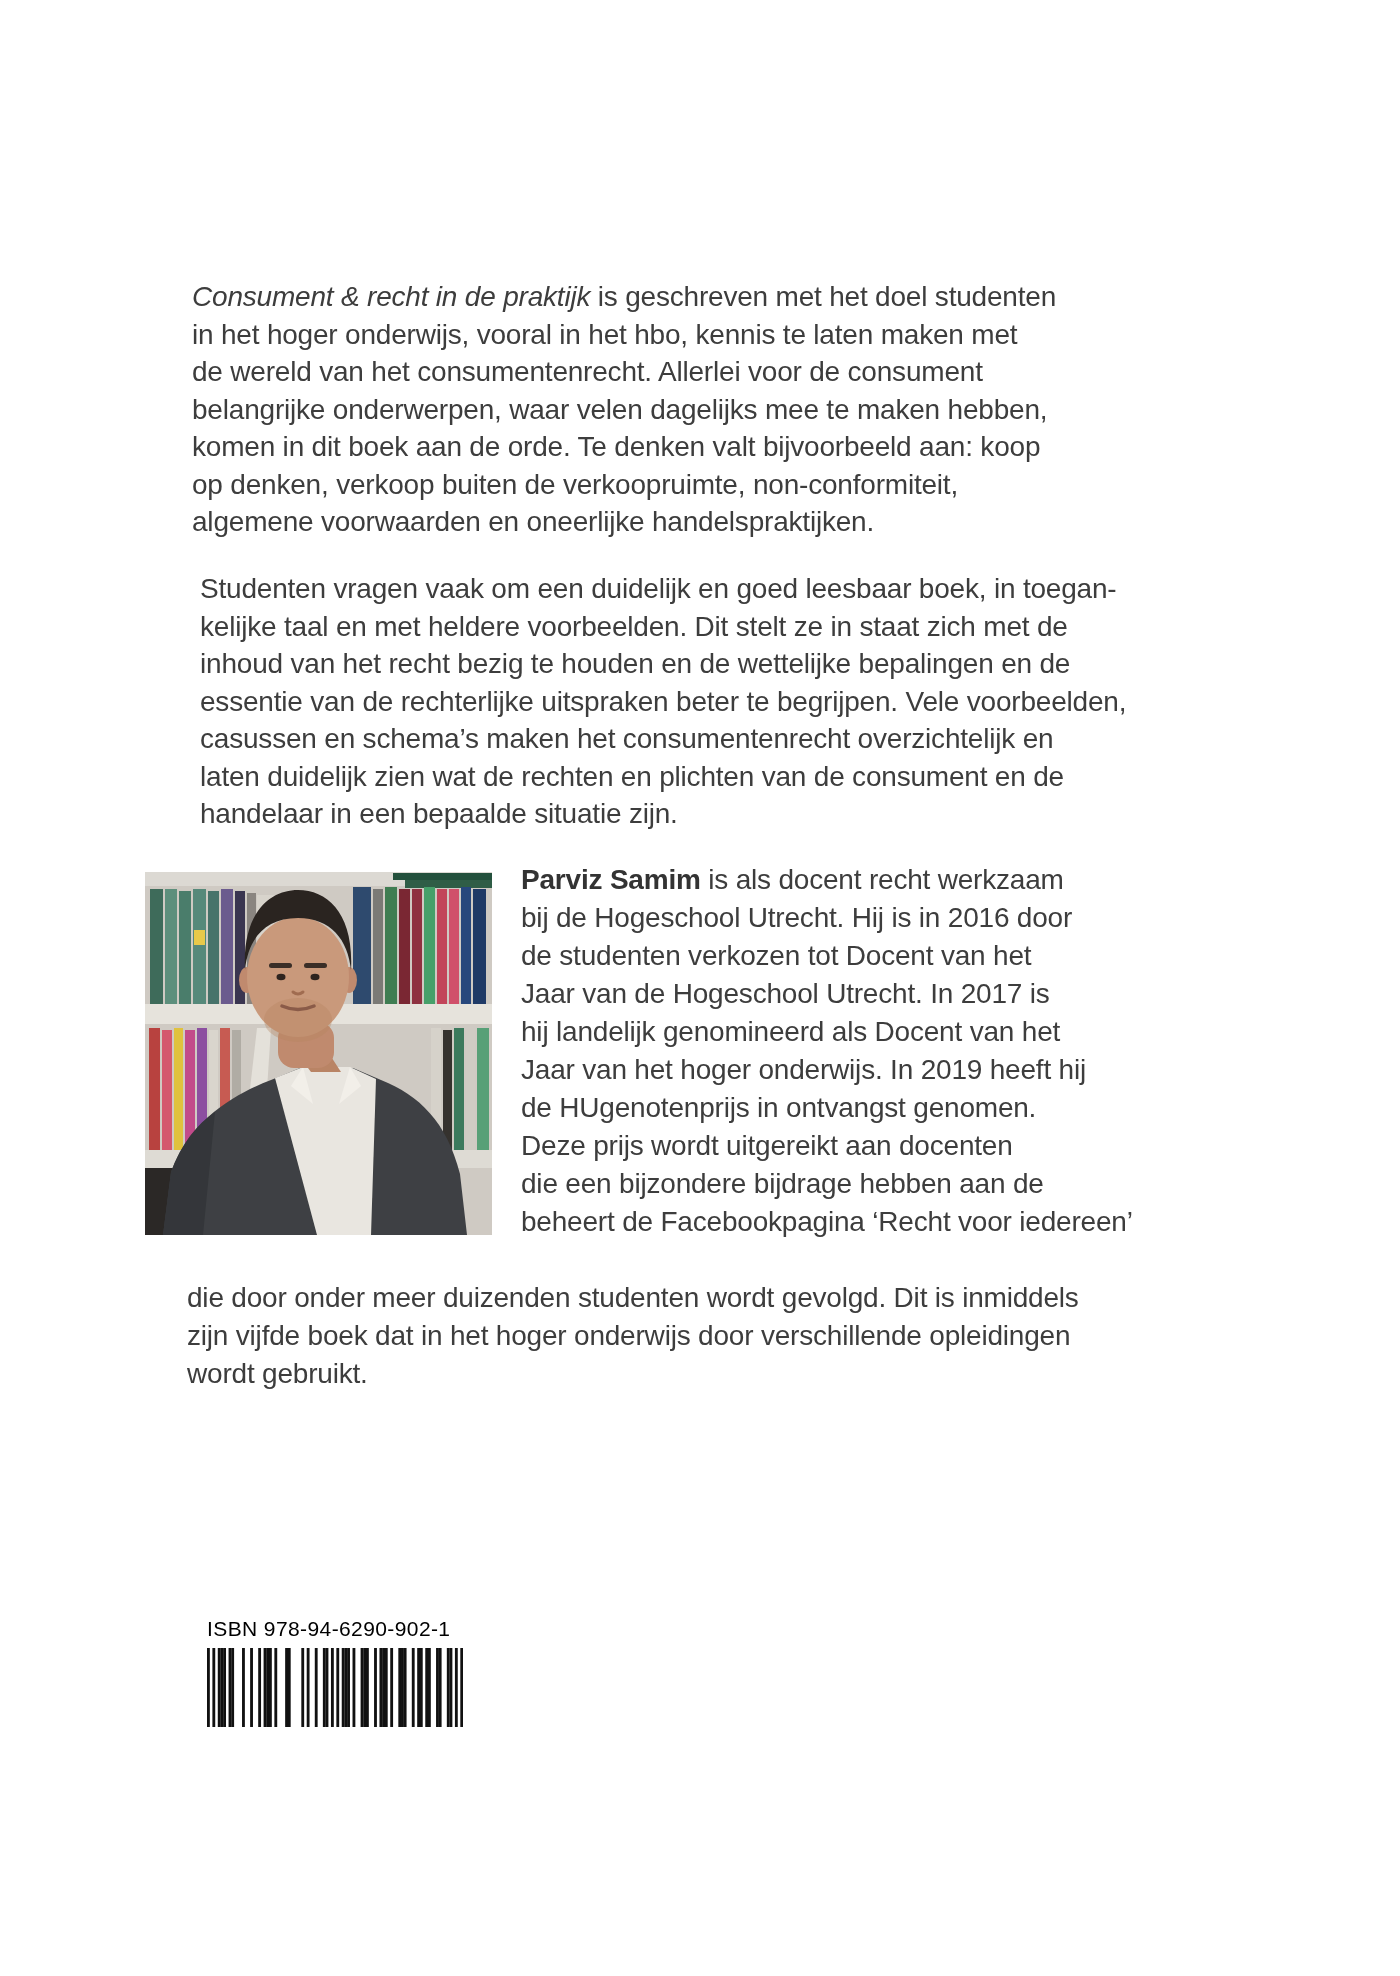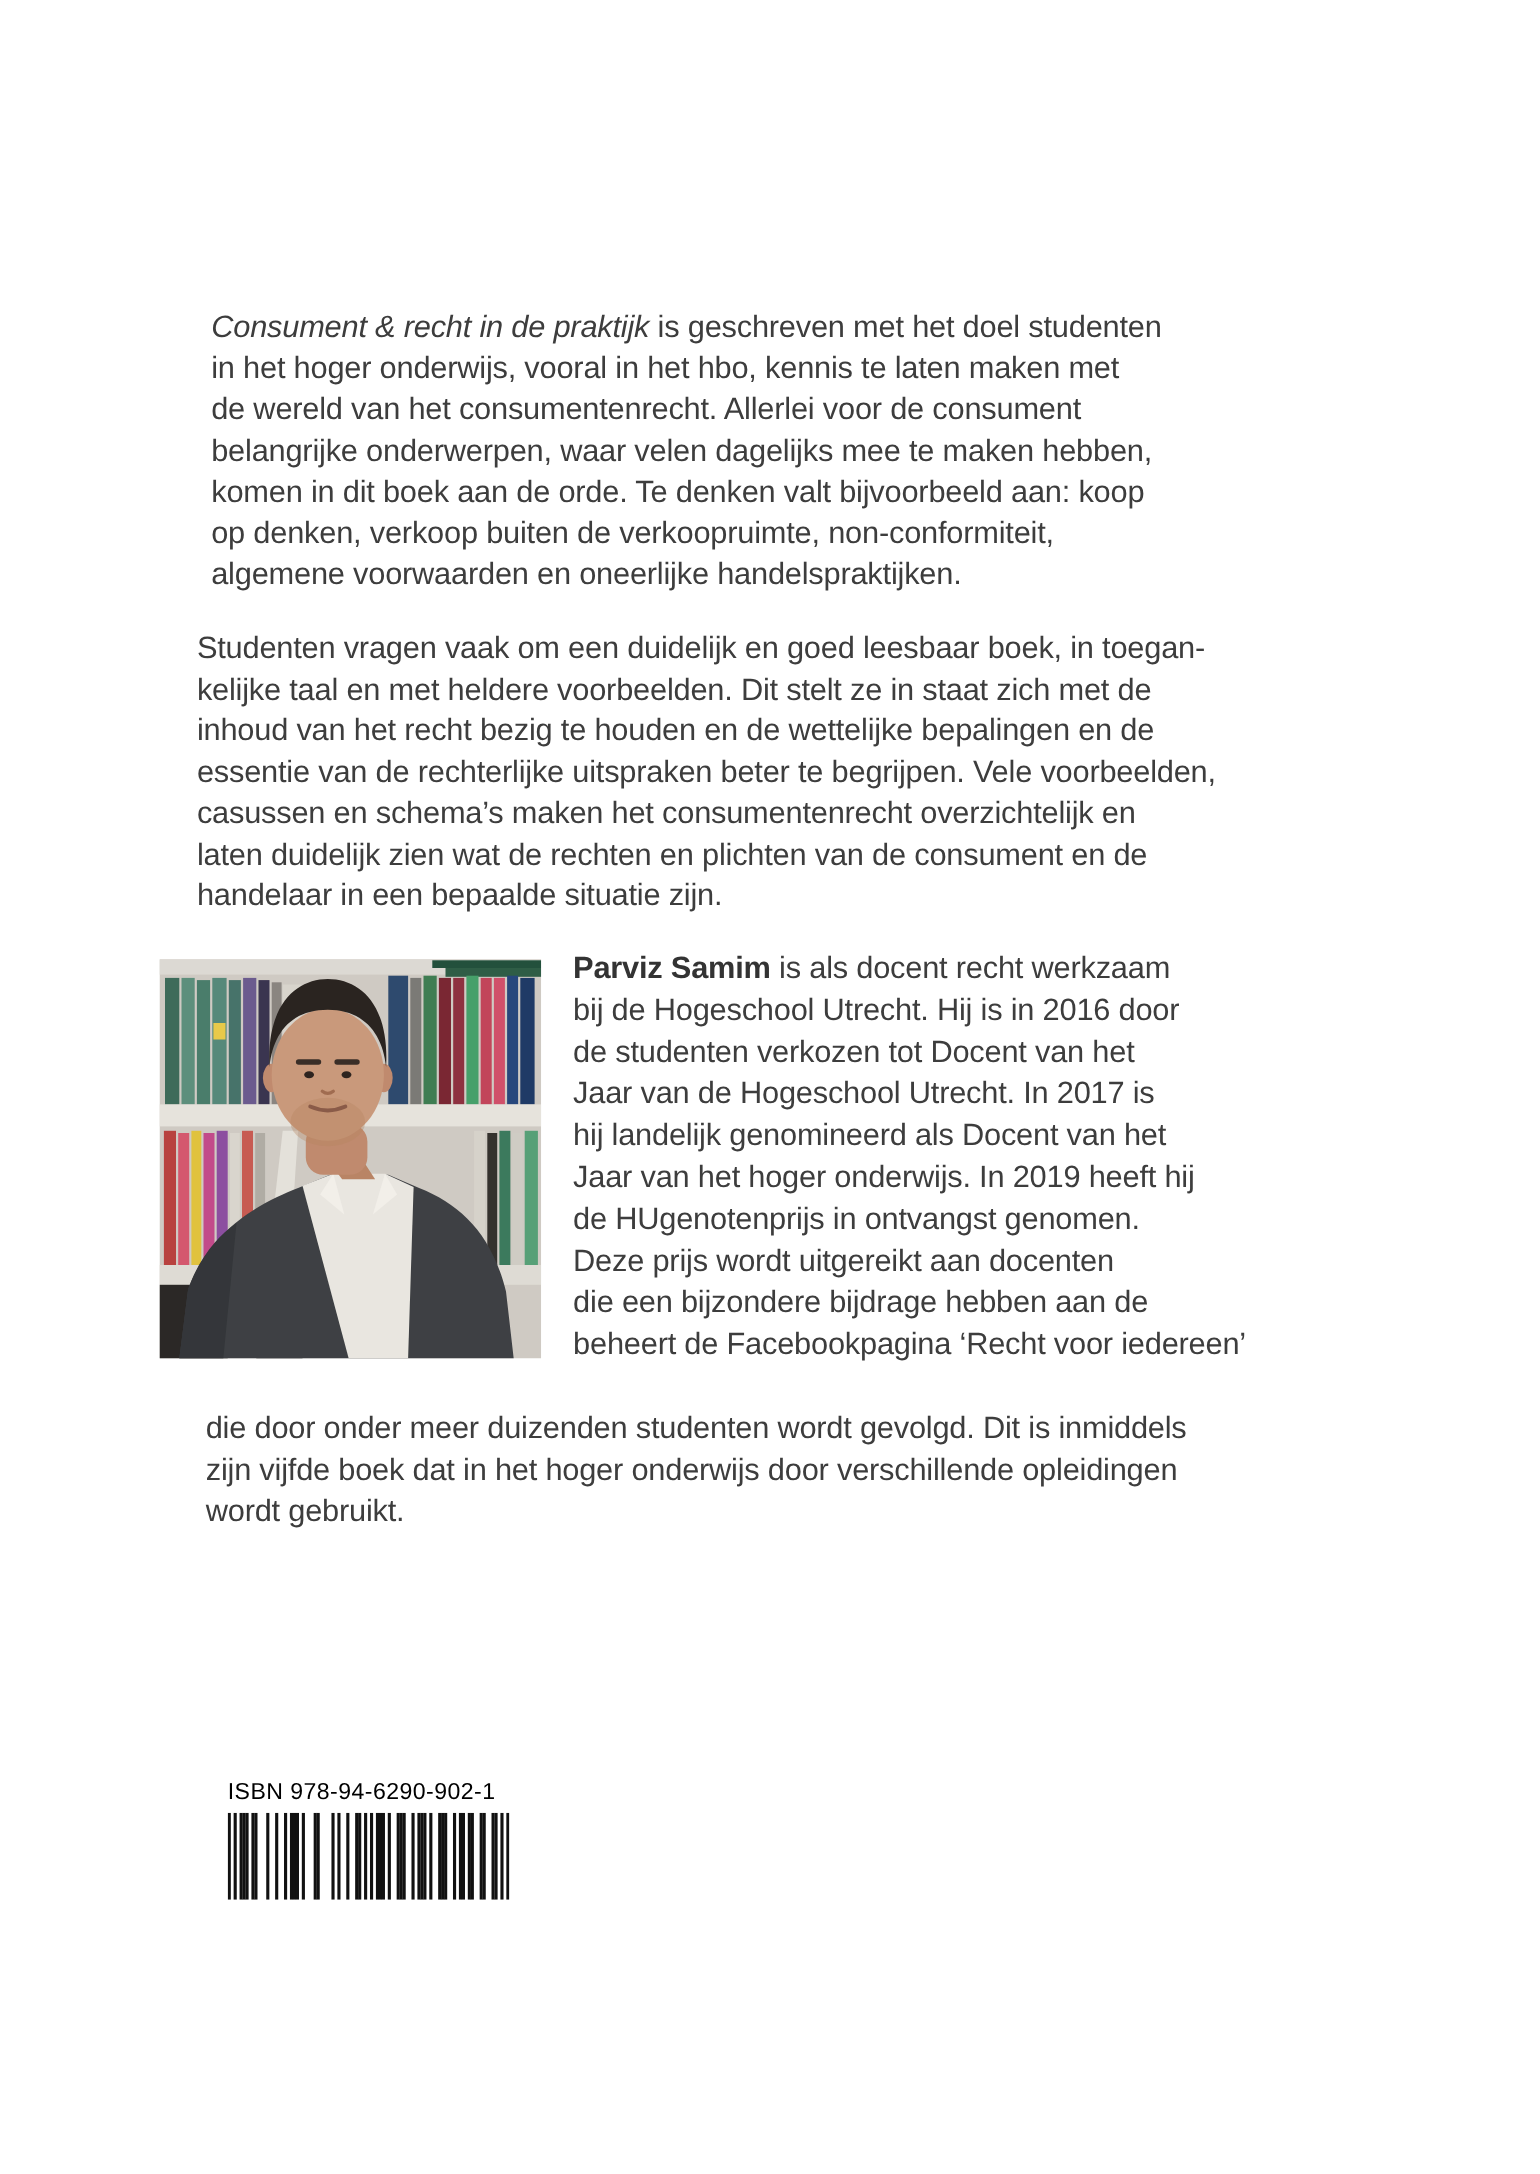--- a/index.html
+++ b/index.html
@@ -30,21 +30,21 @@
   <div class="textblock" id="intro" style="left:192px; top:278px;">
     <div><span class="lead-italic">Consument &amp; recht in de praktijk</span><span> is geschreven met het doel studenten</span></div>
   <div>in het hoger onderwijs, vooral in het hbo, kennis te laten maken met</div>
       <div>de wereld van het consumentenrecht. Allerlei voor de consument</div>
       <div>belangrijke onderwerpen, waar velen dagelijks mee te maken hebben,</div>
       <div>komen in dit boek aan de orde. Te denken valt bijvoorbeeld aan: koop</div>
       <div>op denken, verkoop buiten de verkoopruimte, non-conformiteit,</div>
       <div>algemene voorwaarden en oneerlijke handelspraktijken.</div>
     </div>
 
-  <div class="textblock" style="left:179px; top:570px;">
+  <div class="textblock" style="left:200px; top:570px;">
       <div>Studenten vragen vaak om een duidelijk en goed leesbaar boek, in toegan-</div>
       <div>kelijke taal en met heldere voorbeelden. Dit stelt ze in staat zich met de</div>
       <div>inhoud van het recht bezig te houden en de wettelijke bepalingen en de</div>
       <div>essentie van de rechterlijke uitspraken beter te begrijpen. Vele voorbeelden,</div>
       <div>casussen en schema’s maken het consumentenrecht overzichtelijk en</div>
       <div>laten duidelijk zien wat de rechten en plichten van de consument en de</div>
       <div>handelaar in een bepaalde situatie zijn.</div>
     </div>
 
   <svg class="photo-svg" width="347" height="363" viewBox="0 0 347 363">

